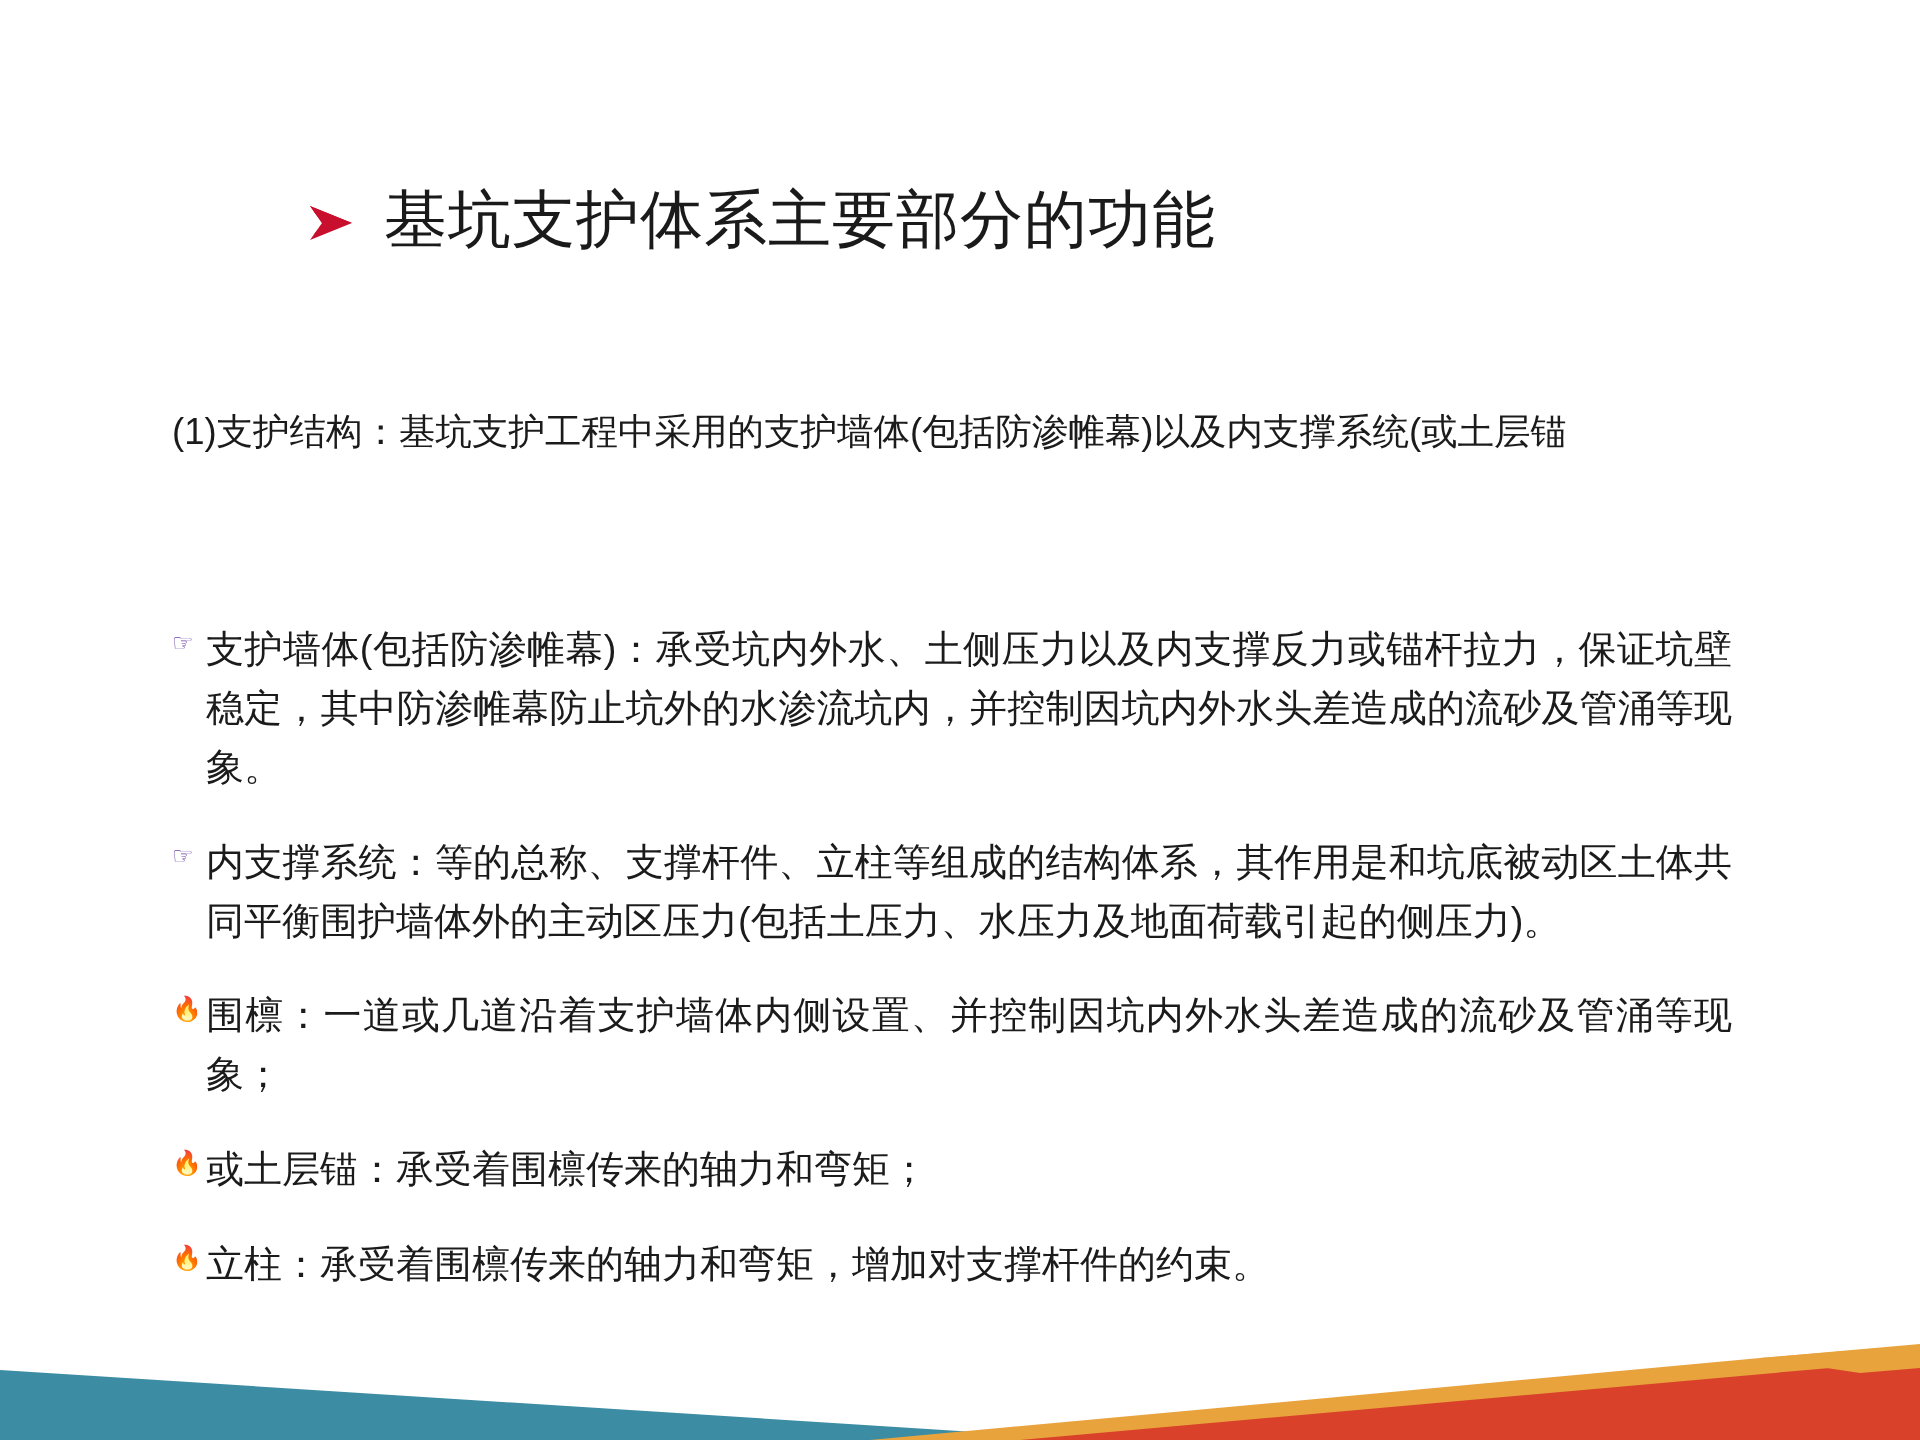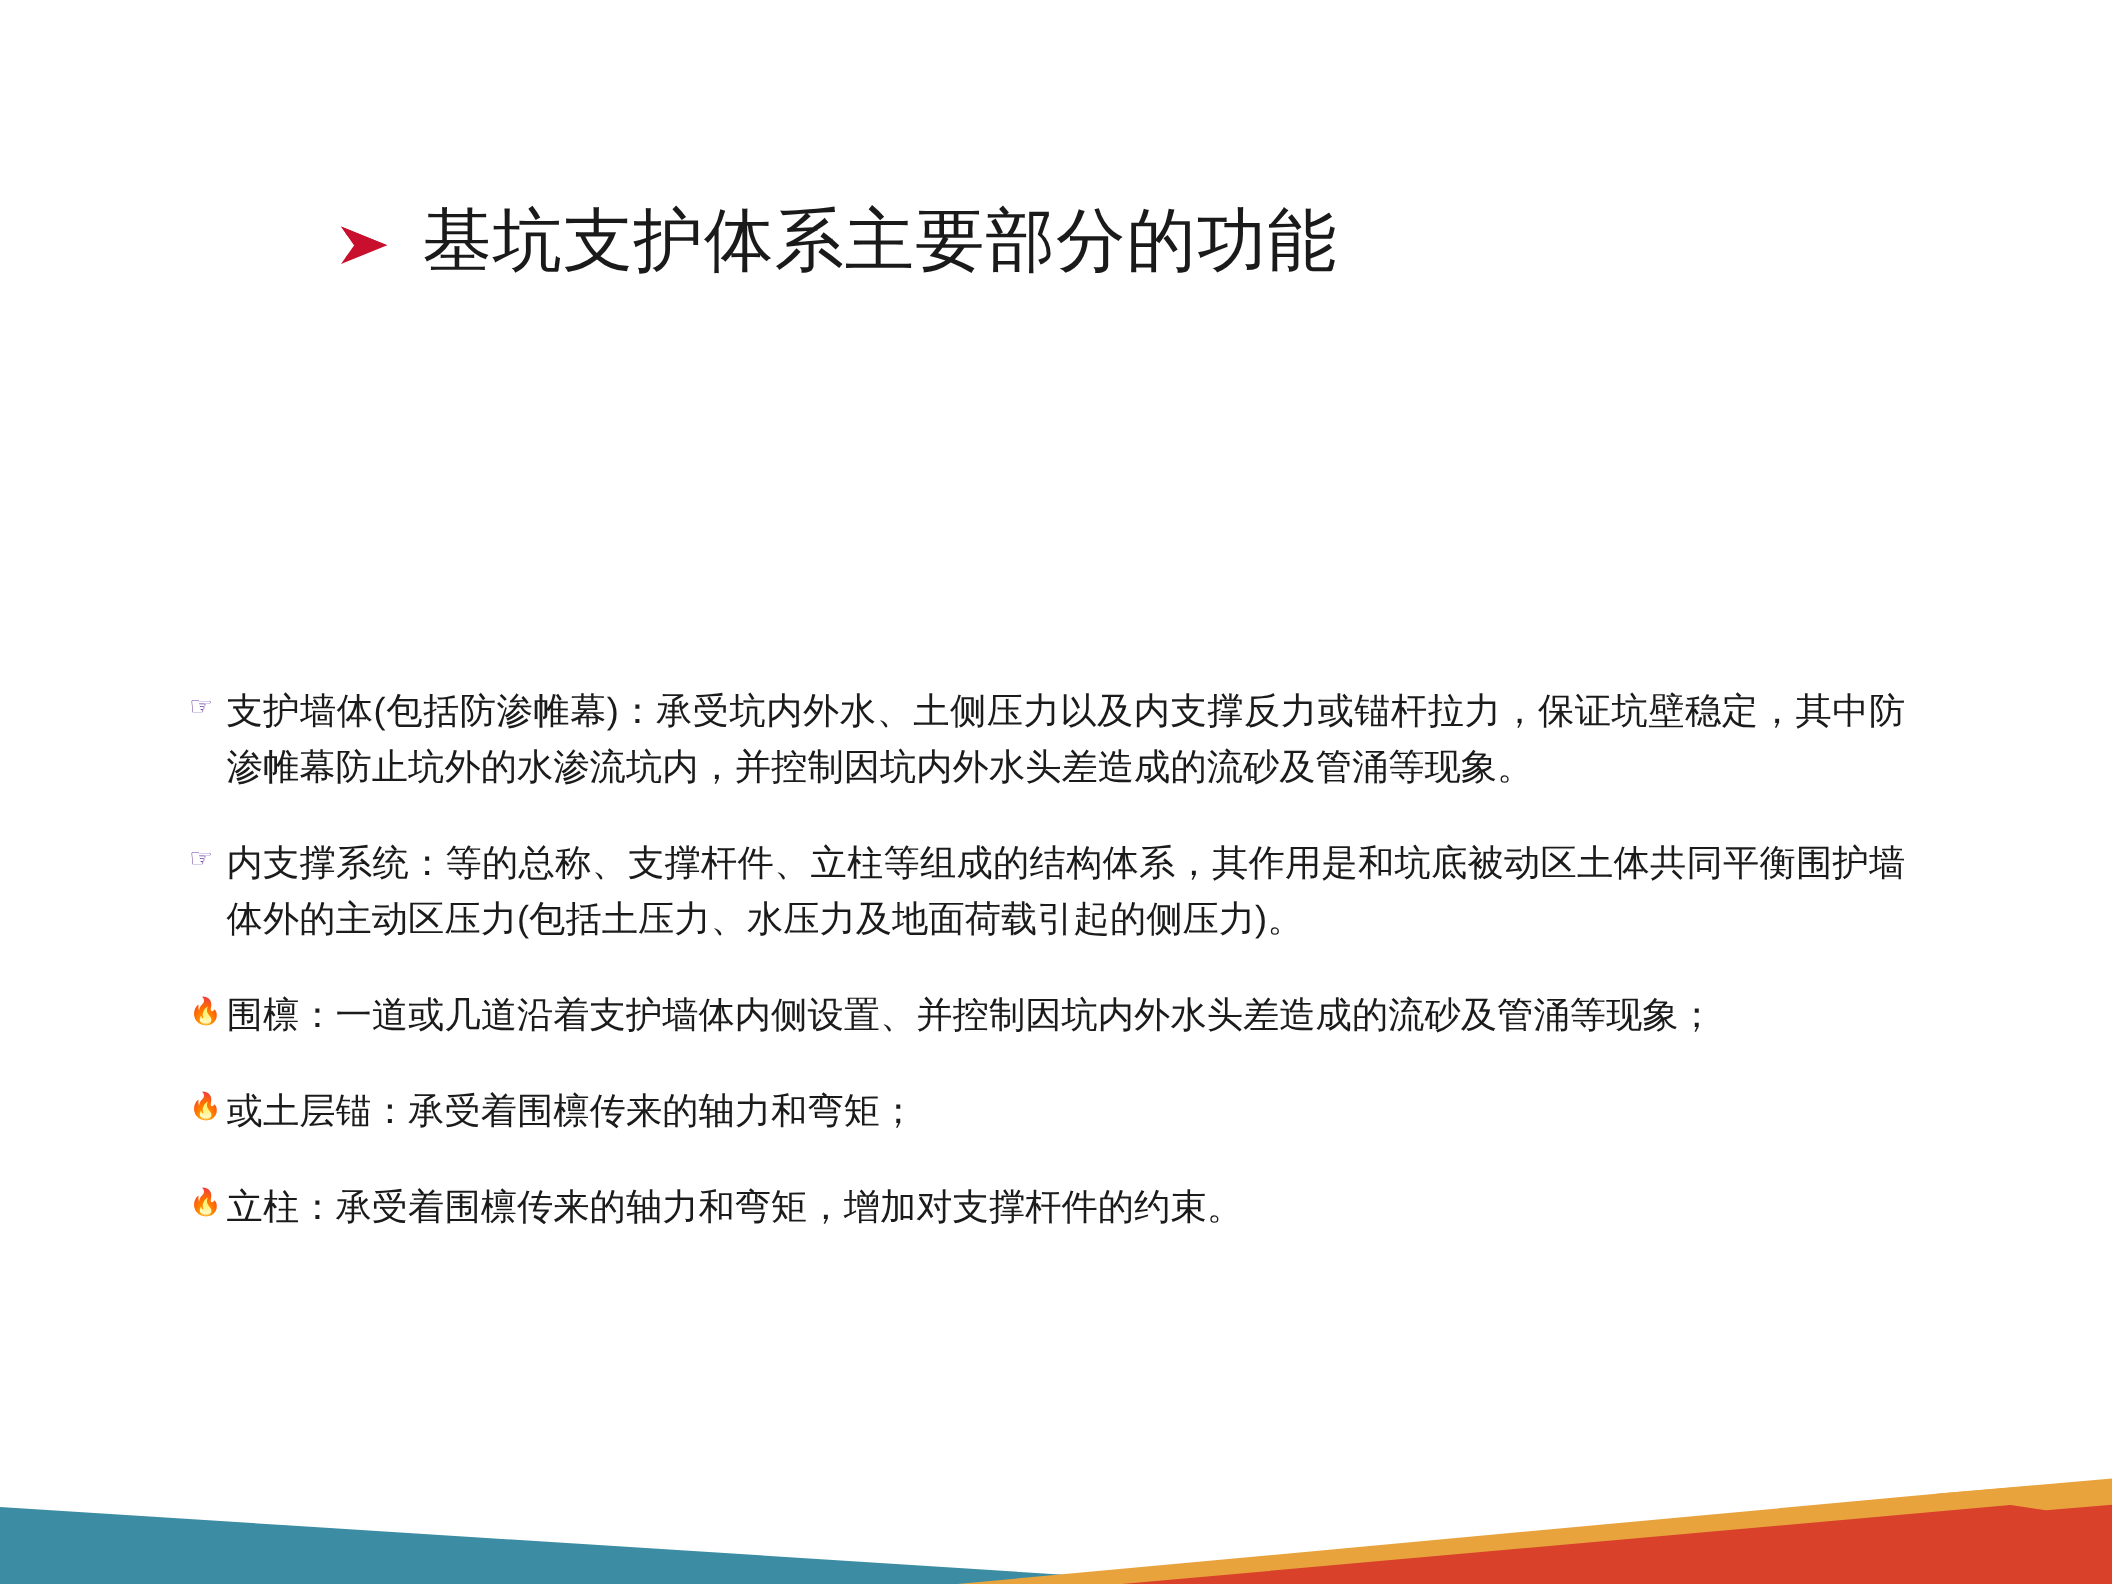--- a/index.html
+++ b/index.html
@@ -86,21 +86,21 @@
     padding-top: 6px;
   }
   .item-bullet.hand {
     color: #6b3fa0;
   }
   .item-bullet.flame {
     color: #e8a33d;
   }
   .item-text {
     flex: 1 1 auto;
-    font-size: 33px;
+    font-size: 38px;
     color: #1b1b1b;
     line-height: 1.55;
     text-align: justify;
     text-justify: inter-ideograph;
   }
   .item.spaced {
     margin-bottom: 36px;
   }
 
   
@@ -123,20 +123,21 @@
       <svg width="62" height="62" viewBox="0 0 62 62" aria-hidden="true">
         <path d="M10 14 L52 31 L10 48 L22 31 Z" fill="#C8102E"></path>
         <path d="M10 14 L52 31 L22 31 Z" fill="#C8102E"></path>
         <path d="M14 20 L46 31 L14 42 L24 31 Z" fill="#C8102E"></path>
       </svg>
     </span>
     <span class="title-text">基坑支护体系主要部分的功能</span>
   </div>
 
   <div class="para-block">
+    <div class="para-line">(1)支护结构：基坑支护工程中采用的支护墙体(包括防渗帷幕)以及内支撑系统(或土层锚</div>
   </div>
 
   <div class="items">
 
     <div class="item spaced">
       <span class="item-bullet hand">☞</span>
       <span class="item-text">支护墙体(包括防渗帷幕)：承受坑内外水、土侧压力以及内支撑反力或锚杆拉力，保证坑壁稳定，其中防渗帷幕防止坑外的水渗流坑内，并控制因坑内外水头差造成的流砂及管涌等现象。</span>
     </div>
 
     <div class="item spaced">

